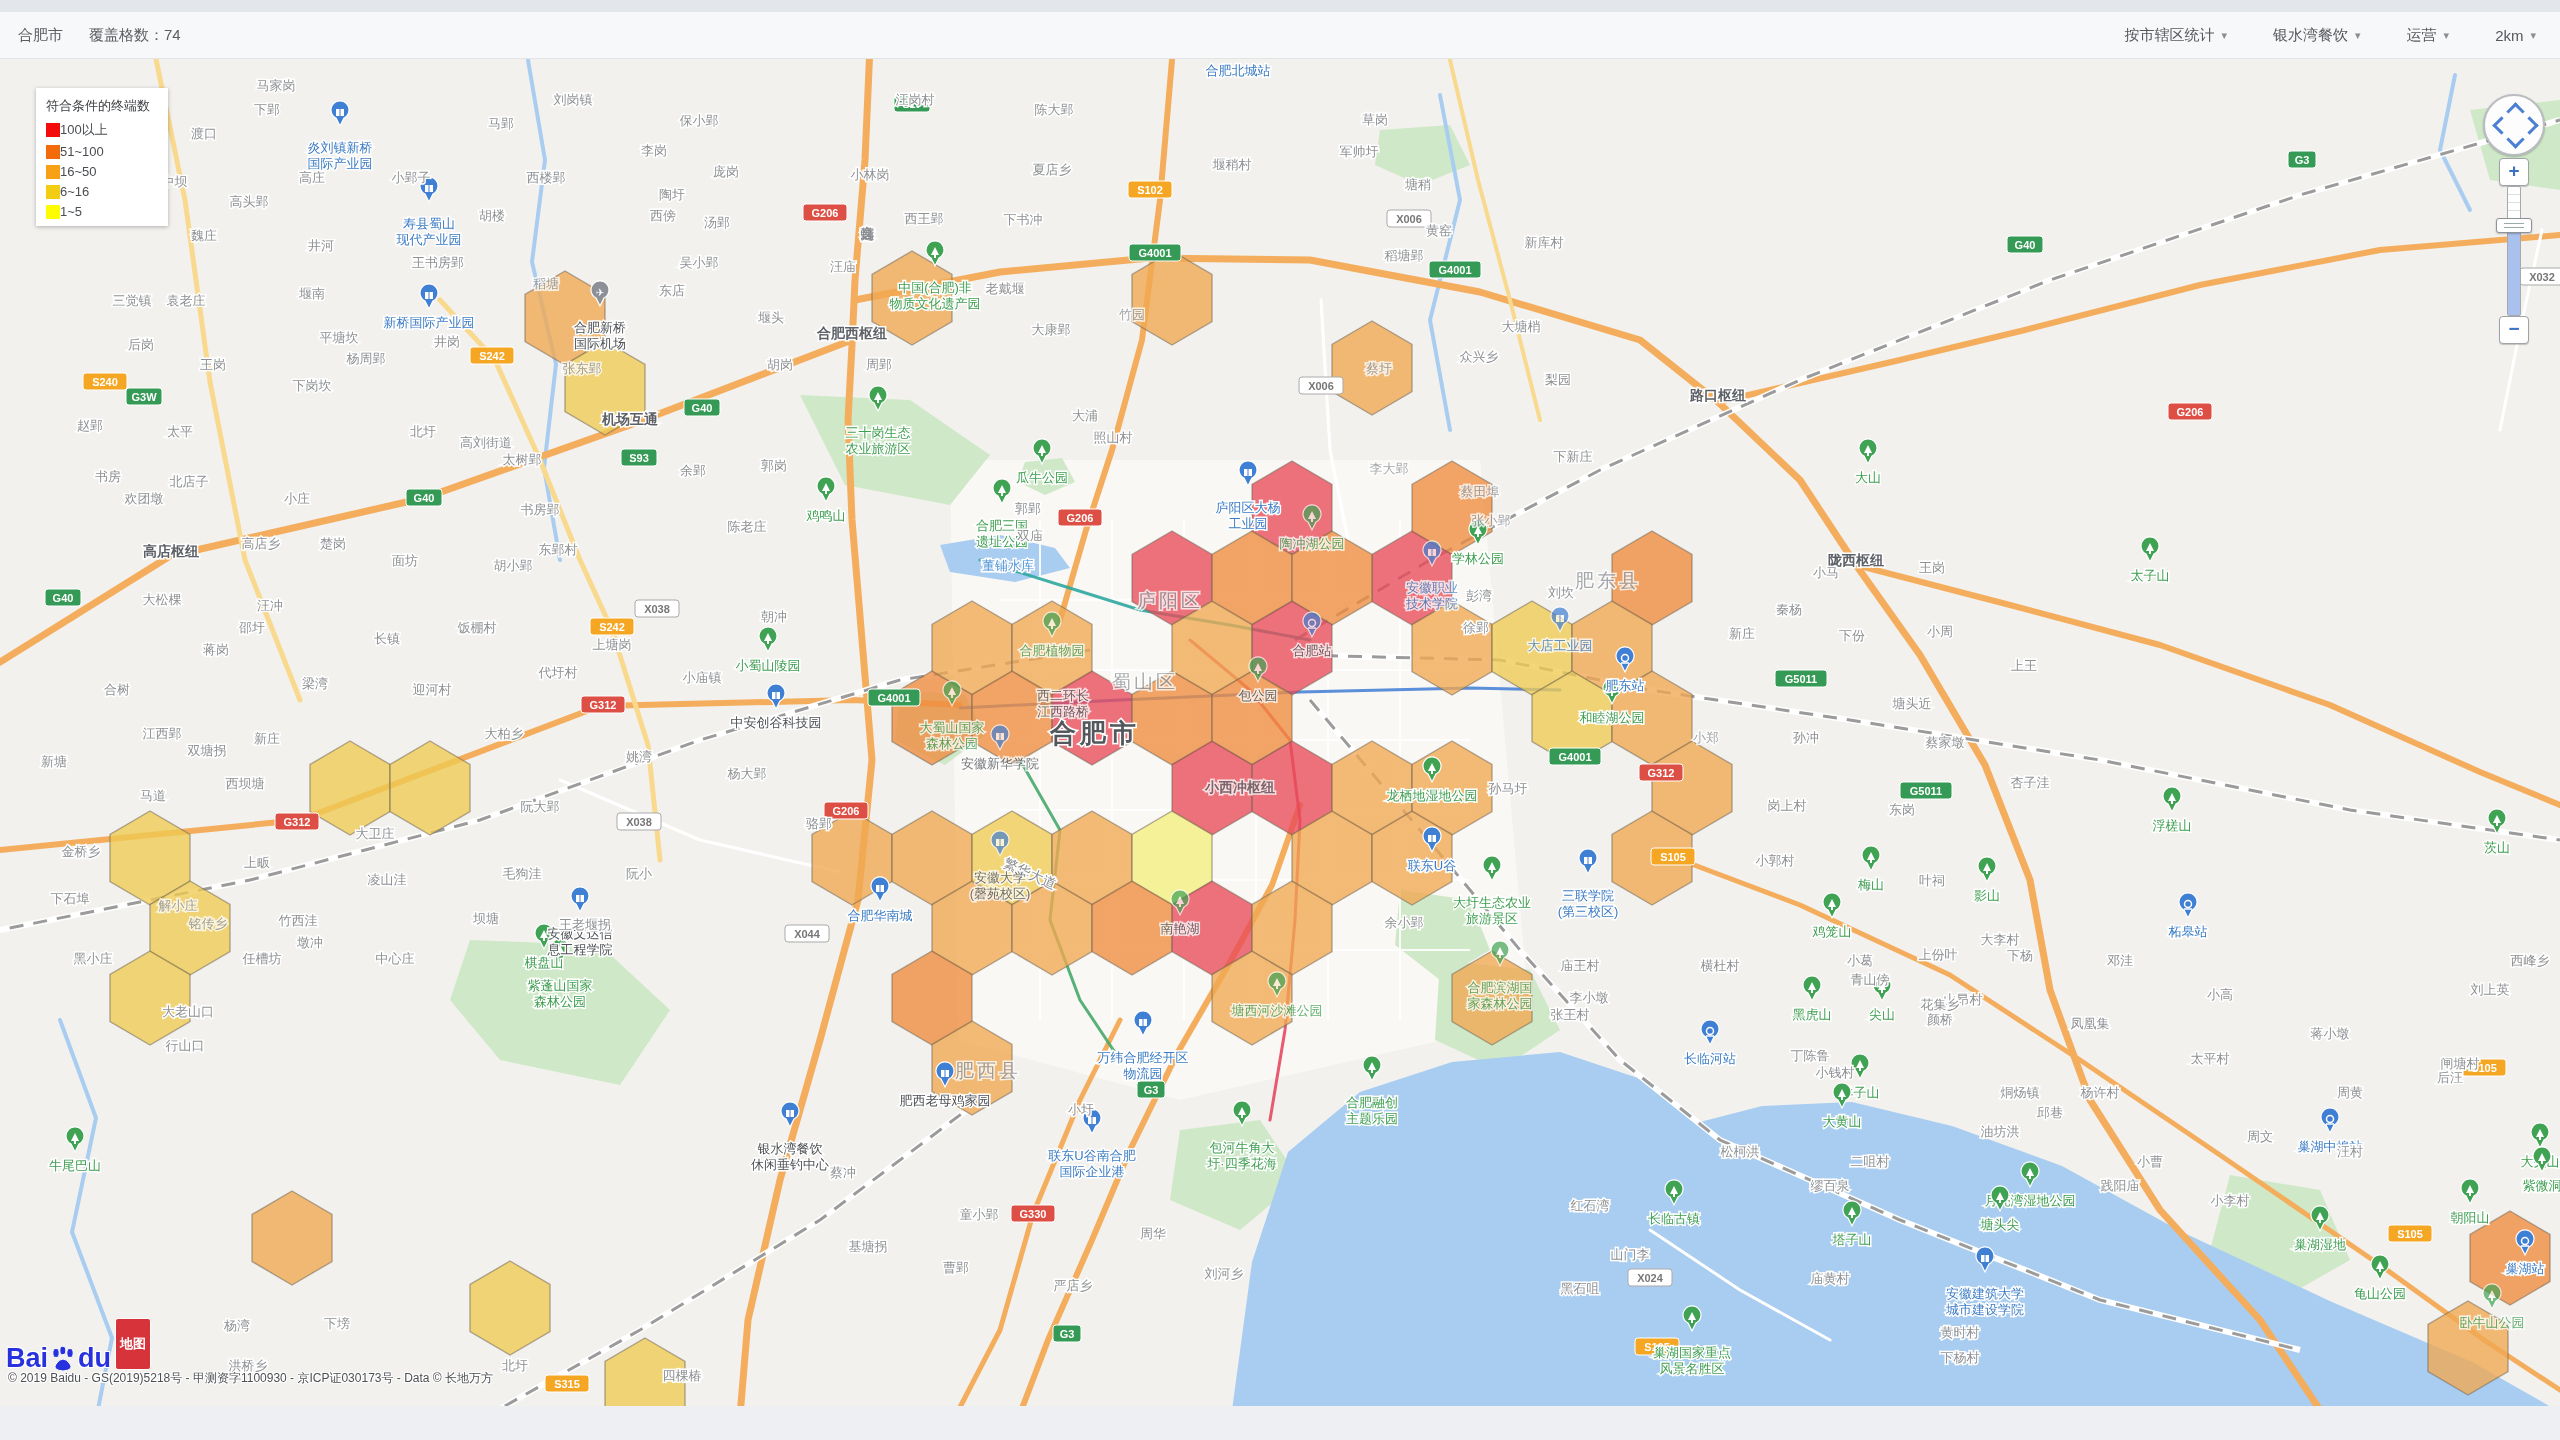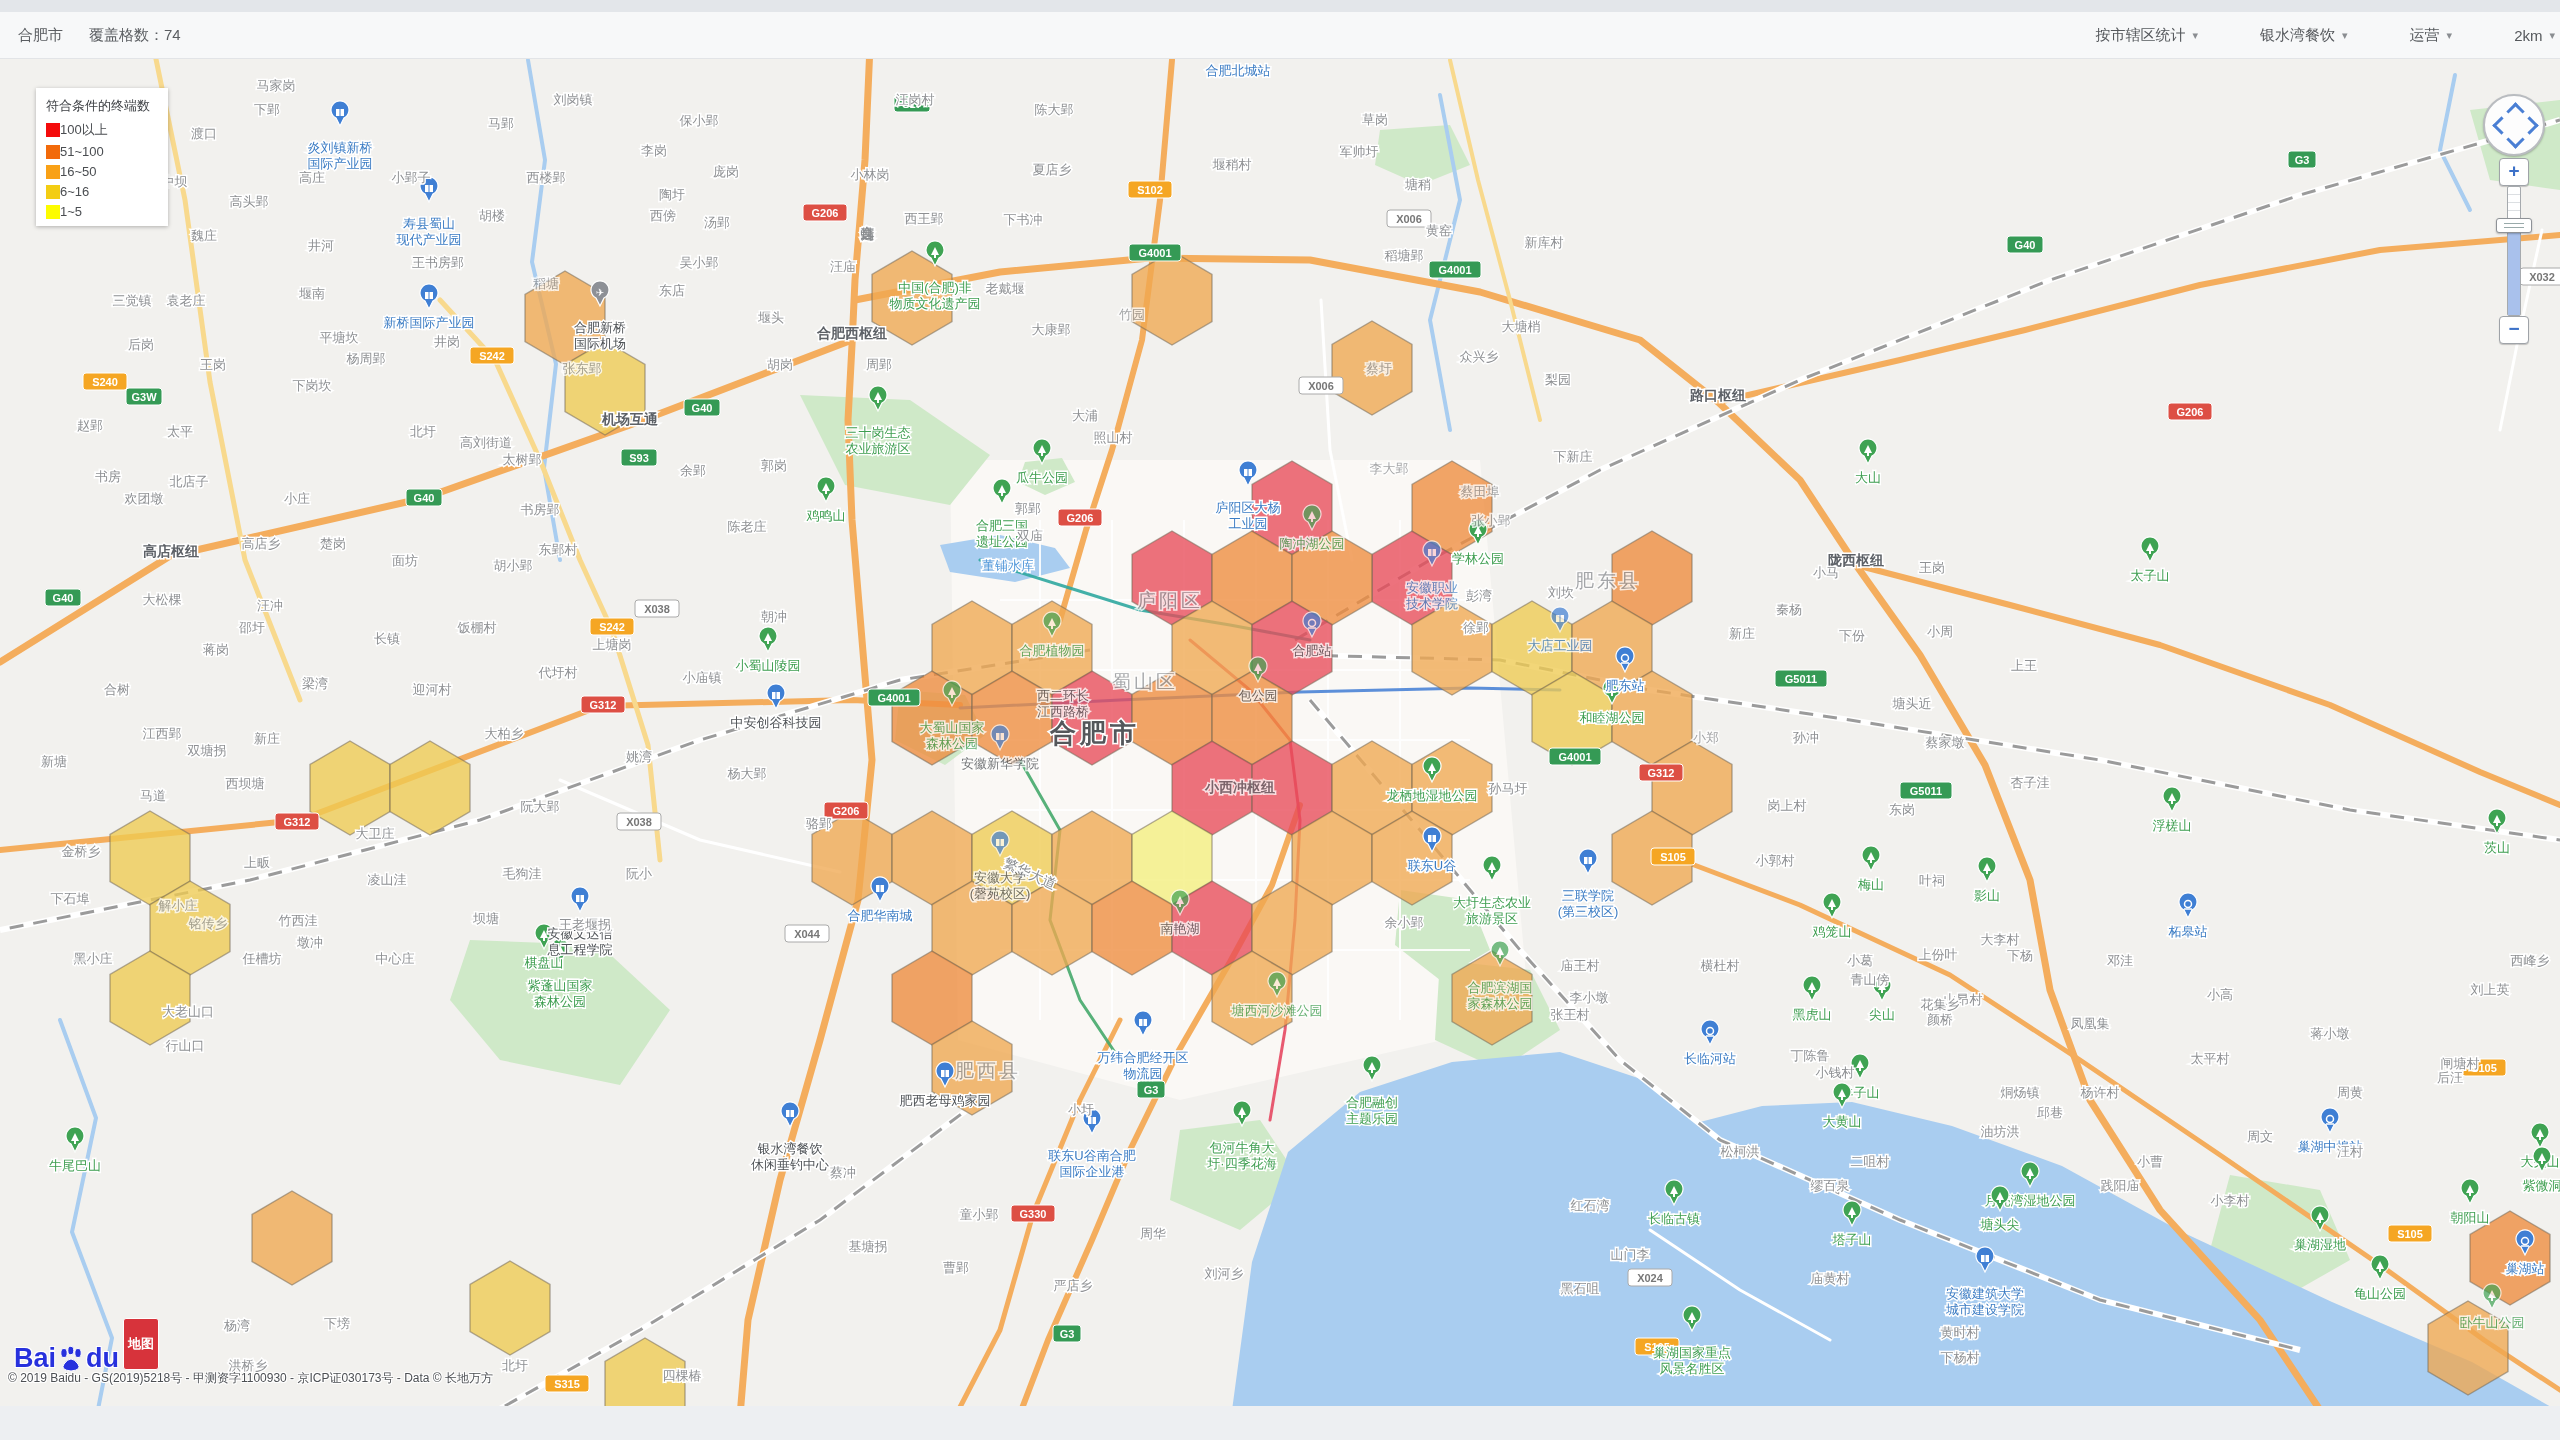--- a/index.html
+++ b/index.html
@@ -6,21 +6,21 @@
   body{width:2560px;height:1440px;position:relative;overflow:hidden;
        font-family:"Liberation Sans","DejaVu Sans",sans-serif;background:#e9ebee;}
   #stage{position:absolute;inset:0;}
   svg.map{position:absolute;left:0;top:0;}
   
   .topstrip{position:absolute;left:0;top:0;width:2560px;height:12px;background:#e3e6ea;z-index:30;}
   .toolbar{position:absolute;left:0;top:12px;width:2560px;height:46px;background:#f7f8f9;
            border-bottom:1px solid #e2e4e7;z-index:30;display:flex;align-items:center;
            color:#5a5d61;font-size:15px;}
   .toolbar .left{display:flex;align-items:center;gap:26px;padding-left:18px;}
-  .toolbar .right{margin-left:auto;display:flex;align-items:center;gap:62px;padding-right:5px;}
+  .toolbar .right{margin-left:auto;display:flex;align-items:center;gap:46px;padding-right:24px;}
   .menu{display:flex;align-items:center;gap:7px;cursor:pointer;color:#55585c;}
   .menu .caret{font-size:11px;color:#8a8d91;}
   
   .legend{position:absolute;left:36px;top:88px;z-index:25;background:#fff;
           box-shadow:0 1px 4px rgba(0,0,0,.28);padding:9px 14px 2px 10px;min-width:108px;}
   .legend .title{font-size:13px;color:#3c3f43;margin-bottom:6px;white-space:nowrap;}
   .legend .row{display:flex;align-items:center;margin:5px 0;}
   .legend .sw{width:14px;height:14px;flex:0 0 auto;}
   .legend .lab{font-size:13px;color:#4a4d51;white-space:nowrap;}
   
@@ -37,21 +37,21 @@
         line-height:24px;box-shadow:0 1px 1px rgba(0,0,0,.2);cursor:pointer;}
   .zin{top:64px;} .zout{top:222px;}
   .ztrack{position:absolute;left:25px;top:92px;width:12px;height:128px;border:1px solid #a6aaae;
           background:repeating-linear-gradient(#ffffff 0 7px,#dcdfe2 7px 8px);border-radius:2px;}
   .zfill{position:absolute;left:0;right:0;bottom:0;top:42px;background:#a9c1ec;}
   .zhandle{position:absolute;left:14px;top:124px;width:34px;height:13px;background:#fff;
            border:1px solid #8e9297;border-radius:3px;box-shadow:0 1px 2px rgba(0,0,0,.25);cursor:grab;}
   .zhandle:before{content:"";position:absolute;left:7px;right:7px;top:4px;border-top:1px solid #9aa;
                   border-bottom:1px solid #9aa;height:3px;}
   
-  .brand{position:absolute;left:14px;top:1318px;z-index:24;display:flex;align-items:flex-end;}
+  .brand{position:absolute;left:6px;top:1318px;z-index:24;display:flex;align-items:flex-end;}
   .brand .bai,.brand .du{font-size:27px;font-weight:bold;color:#2731dd;
         text-shadow:-1px -1px 0 #fff,1px -1px 0 #fff,-1px 1px 0 #fff,1px 1px 0 #fff;}
   .brand .mapbadge{margin-left:4px;margin-bottom:4px;background:#d7333b;color:#fff;font-size:13px;
         font-weight:bold;padding:16px 4px;border-radius:3px;border:1px solid #fff;}
   .copyright{position:absolute;left:8px;top:1370px;z-index:24;font-size:12px;color:#4c4f53;
         text-shadow:-1px -1px 0 #fff,1px -1px 0 #fff,-1px 1px 0 #fff,1px 1px 0 #fff,0 1px 0 #fff;}
   .footstrip{position:absolute;left:0;top:1406px;width:2560px;height:34px;background:#edeff2;z-index:23;}
 </style>
 </head>
 <body>

